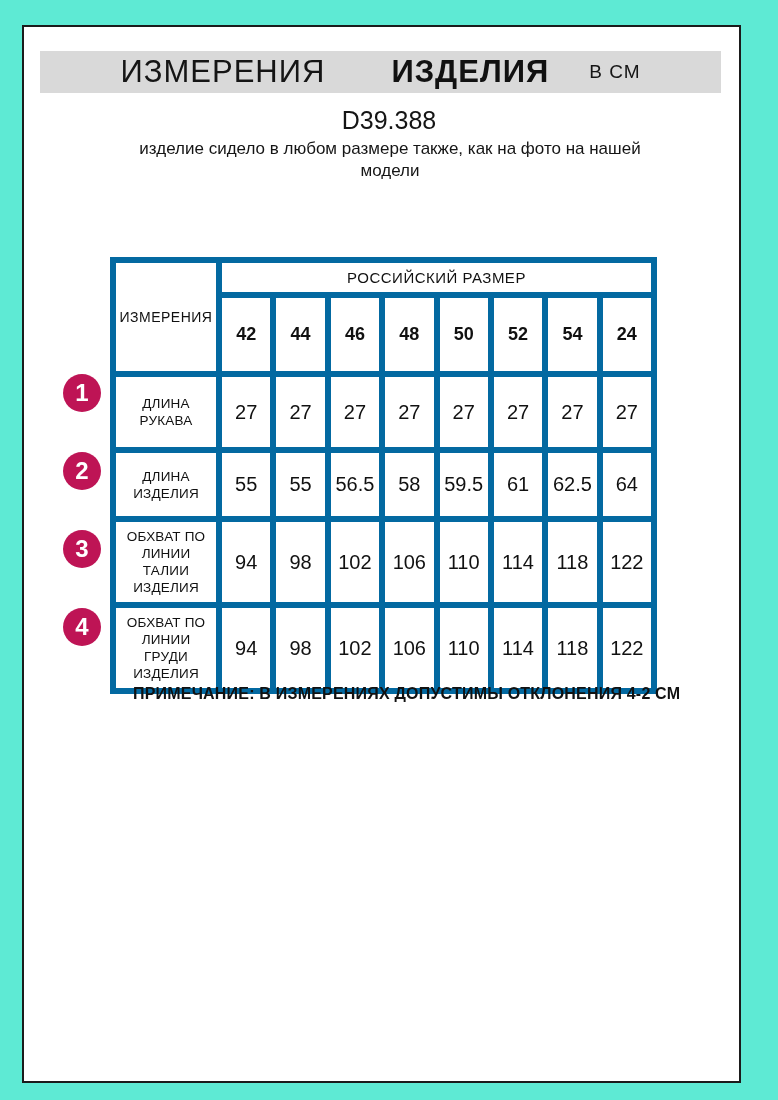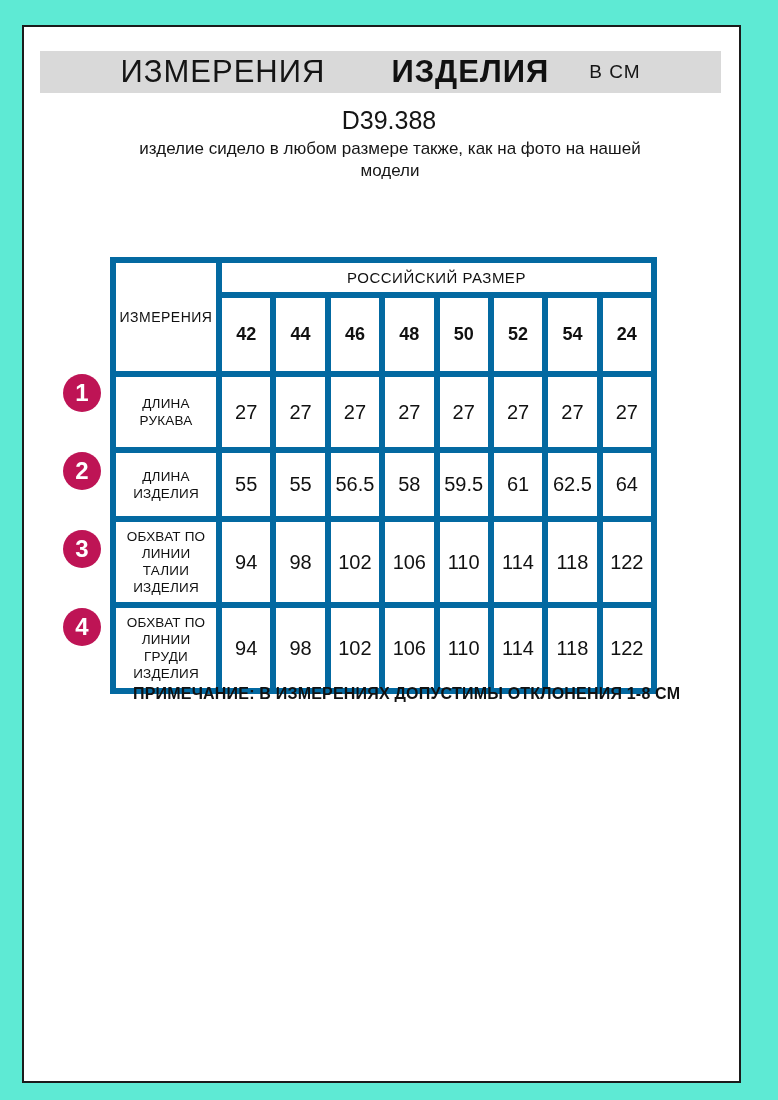--- a/index.html
+++ b/index.html
@@ -237,14 +237,14 @@
         </tr>
       </tbody>
     </table>
   </div>
 
   <div class="badge badge-1">1</div>
   <div class="badge badge-2">2</div>
   <div class="badge badge-3">3</div>
   <div class="badge badge-4">4</div>
 
-  <div class="note">ПРИМЕЧАНИЕ: В ИЗМЕРЕНИЯХ ДОПУСТИМЫ ОТКЛОНЕНИЯ 1-8 СМ</div>
+  <div class="note">ПРИМЕЧАНИЕ: В ИЗМЕРЕНИЯХ ДОПУСТИМЫ ОТКЛОНЕНИЯ 4-2 СМ</div>
 </div>
 
 </body></html>

